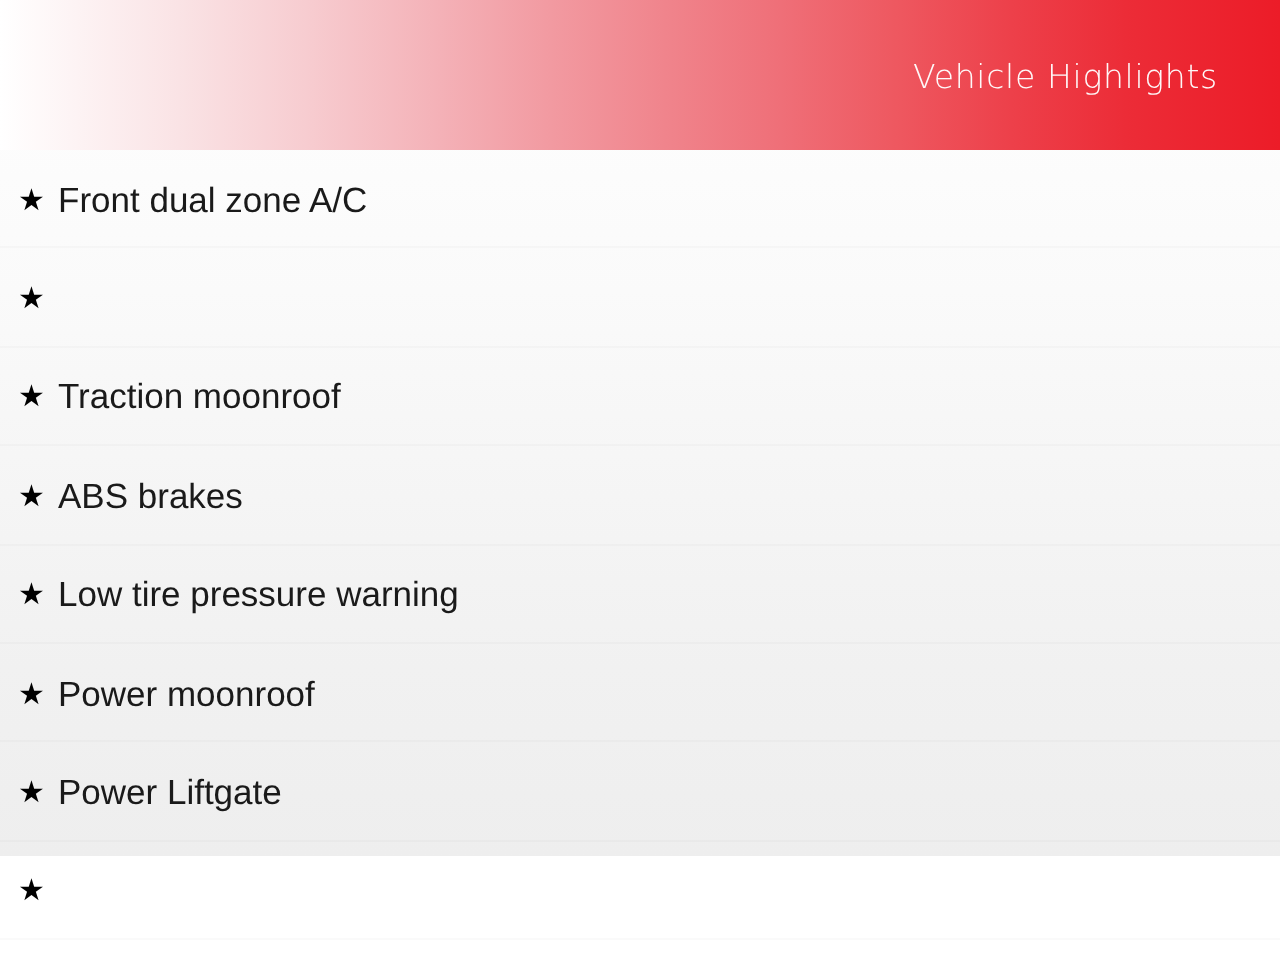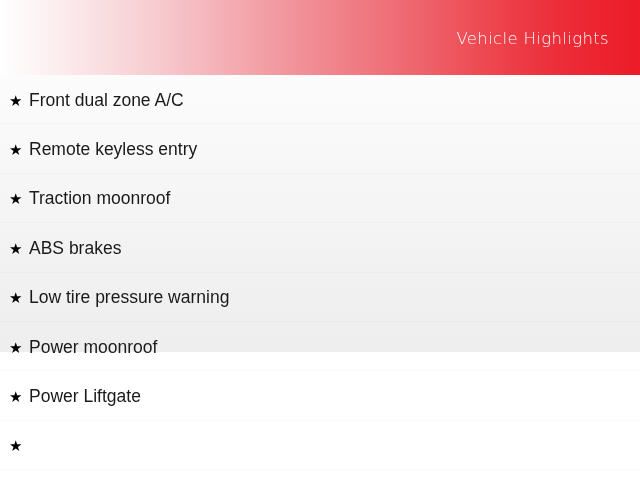--- a/index.html
+++ b/index.html
@@ -11,21 +11,21 @@
     width: 640px;
     height: 480px;
     overflow: hidden;
     font-family: "Liberation Sans", sans-serif;
     background: #ffffff;
   }
 
   .page {
     position: relative;
     width: 640px;
-    height: 352px;
+    height: 428px;
     box-sizing: border-box;
     background: linear-gradient(to bottom,
                 #ffffff 0%,
                 #fdfdfd 14%,
                 #fafafa 34%,
                 #f5f5f5 58%,
                 #f1f1f1 78%,
                 #eeeeee 100%);
   }
 
@@ -125,21 +125,20 @@
 
   <ul class="highlights-list">
 
     <li class="highlight-row">
       <span class="bullet-star">★</span>
       <span class="highlight-label">Front dual zone A/C</span>
     </li>
 
     <li class="highlight-row">
       <span class="bullet-star">★</span>
-      <span class="highlight-label">Remote keyless entry</span>
     </li>
 
     <li class="highlight-row">
       <span class="bullet-star">★</span>
       <span class="highlight-label">Traction moonroof</span>
     </li>
 
     <li class="highlight-row">
       <span class="bullet-star">★</span>
       <span class="highlight-label">ABS brakes</span>

